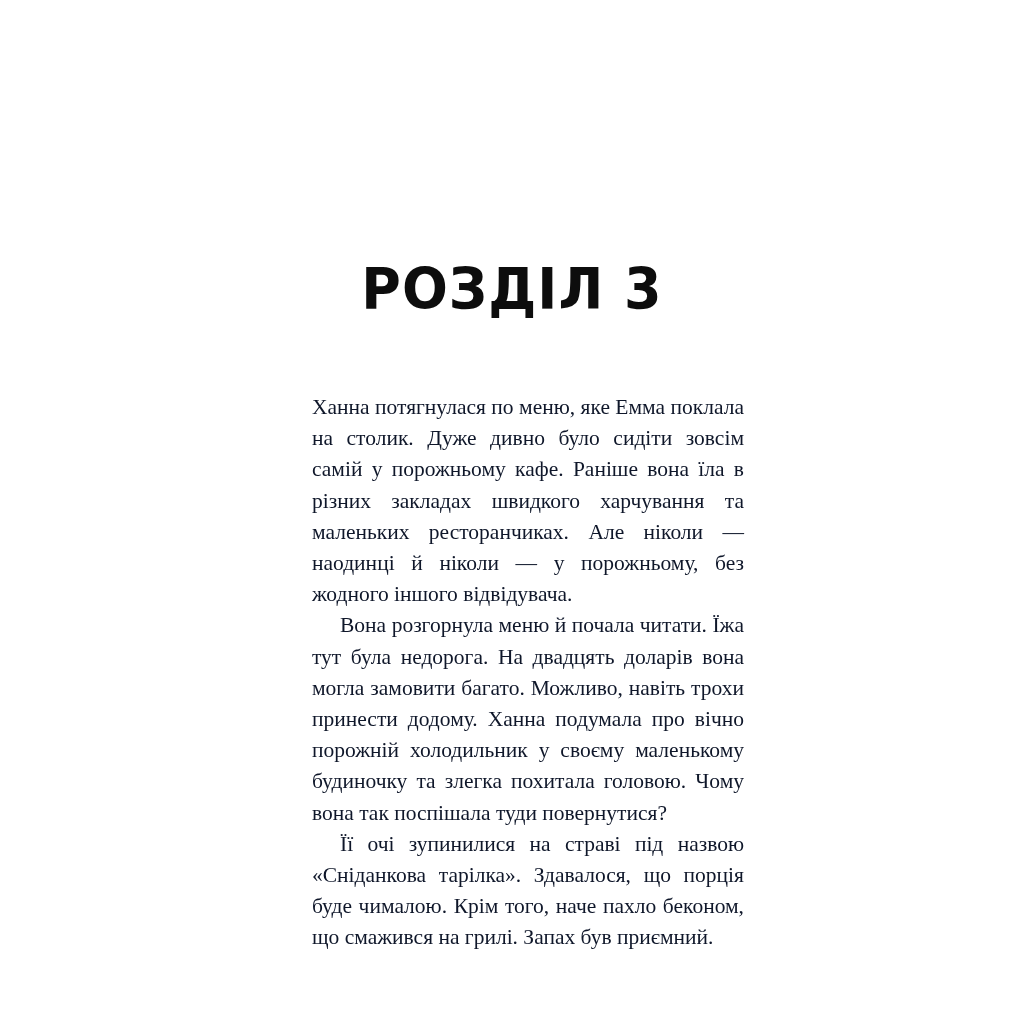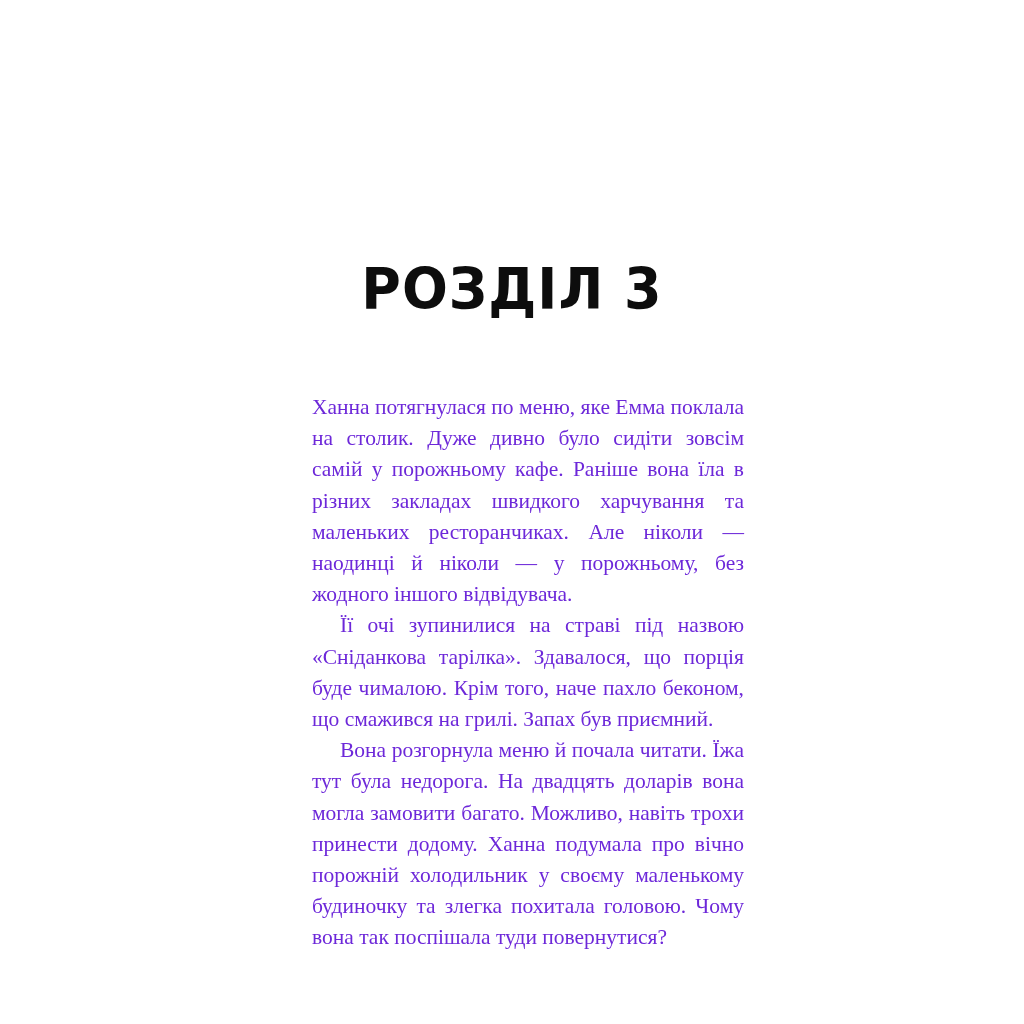--- a/index.html
+++ b/index.html
@@ -39,21 +39,21 @@
   }
 
   .body-text {
     position: absolute;
     left: 312px;
     top: 392px;
     width: 432px;
     font-family: "Liberation Serif", serif;
     font-size: 21.5px;
     line-height: 31.2px;
-    color: #6d28d9;
+    color: #0f172a;
     text-align: justify;
     text-justify: inter-word;
     hyphens: manual;
   }
 
   .body-text p {
     margin: 0;
     text-indent: 28px;
   }
 
@@ -63,17 +63,17 @@
 </style>
 </head>
 <body>
 
 <div class="page">
 
   <h1 class="chapter-title">Розділ 3</h1>
 
   <div class="body-text">
     <p class="first">Ханна потягнулася по меню, яке Емма покла­ла на столик. Дуже дивно було сидіти зовсім самій у порожньому кафе. Раніше вона їла в різ­них закладах швидкого харчування та малень­ких ресторанчиках. Але ніколи — наодинці й ніколи — у порожньому, без жодного іншого відвідувача.</p>
+    <p>Вона розгорнула меню й почала читати. Їжа тут була недорога. На двадцять доларів вона могла замовити багато. Можливо, навіть трохи принести додому. Ханна подумала про вічно порожній холодильник у своєму маленькому будиночку та злегка похитала головою. Чому вона так поспішала туди повернутися?</p>
     <p>Її очі зупинилися на страві під назвою «Сні­данкова тарілка». Здавалося, що порція буде чималою. Крім того, наче пахло беконом, що смажився на грилі. Запах був приємний.</p>
-    <p>Вона розгорнула меню й почала читати. Їжа тут була недорога. На двадцять доларів вона могла замовити багато. Можливо, навіть трохи принести додому. Ханна подумала про вічно порожній холодильник у своєму маленькому будиночку та злегка похитала головою. Чому вона так поспішала туди повернутися?</p>
   </div>
 
 </div>
 
 </body></html>

